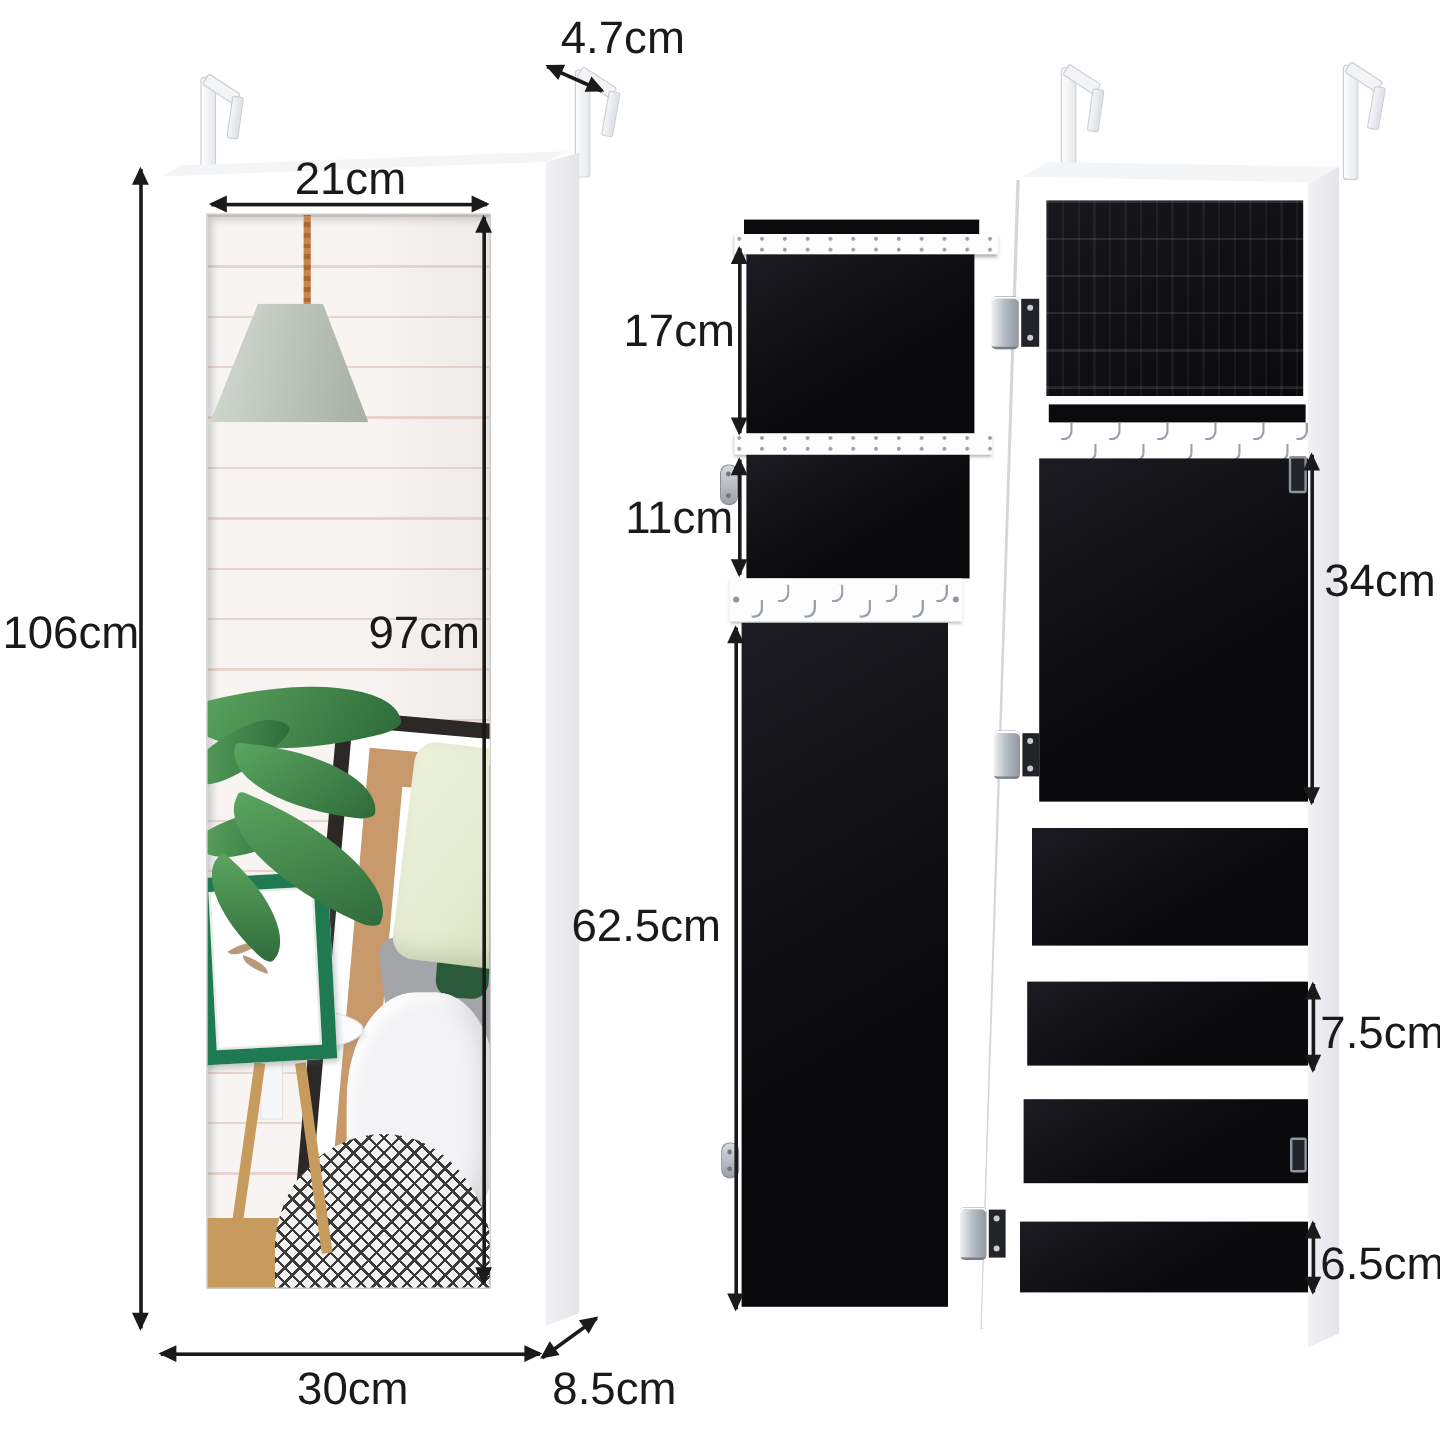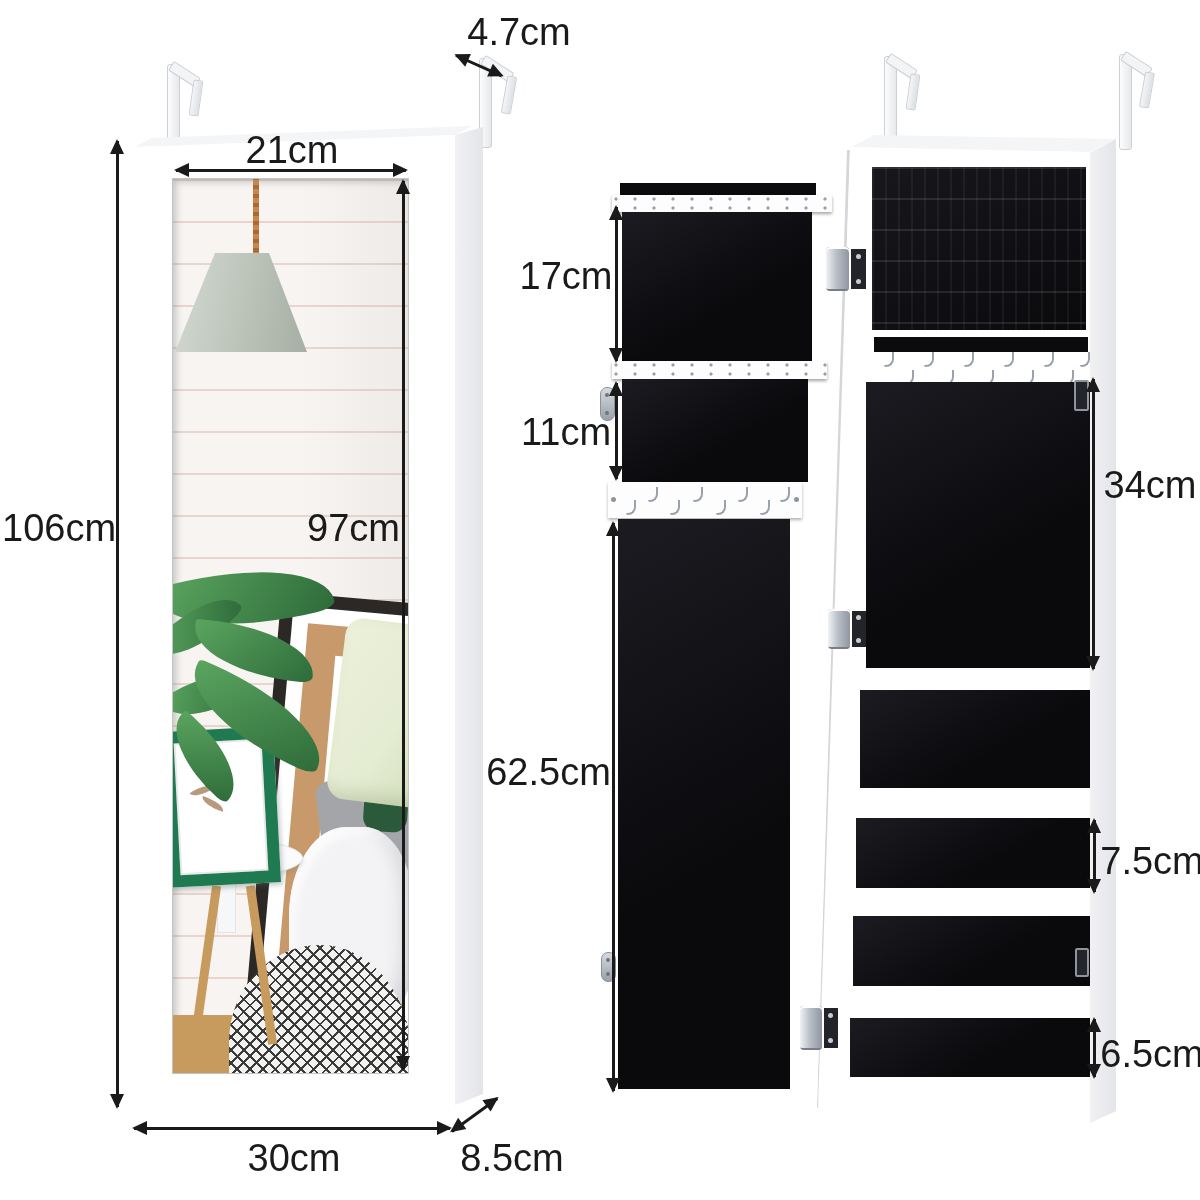--- a/index.html
+++ b/index.html
@@ -205,21 +205,21 @@
       </div>
   </div>
 
   <div class="arr v" style="left:615px;top:207px;height:154px;"></div>
   <div class="lbl" style="left:517px;top:257px;width:98px;">17cm</div>
 
   <div class="arr v" style="left:615px;top:383px;height:96px;"></div>
   <div class="lbl" style="left:517px;top:413px;width:98px;">11cm</div>
 
   <div class="arr v" style="left:612px;top:523px;height:568px;"></div>
-  <div class="lbl" style="left:486px;top:753px;width:125px;">62.5cm</div>
+  <div class="lbl" style="left:476px;top:753px;width:125px;">62.5cm</div>
 
   <div class="arr v" style="left:1092px;top:379px;height:290px;"></div>
   <div class="lbl" style="left:1100px;top:466px;width:100px;">34cm</div>
 
   <div class="arr v" style="left:1093px;top:820px;height:72px;"></div>
   <div class="lbl" style="left:1100px;top:842px;width:104px;">7.5cm</div>
 
   <div class="arr v" style="left:1093px;top:1019px;height:58px;"></div>
   <div class="lbl" style="left:1100px;top:1035px;width:104px;">6.5cm</div>
 

